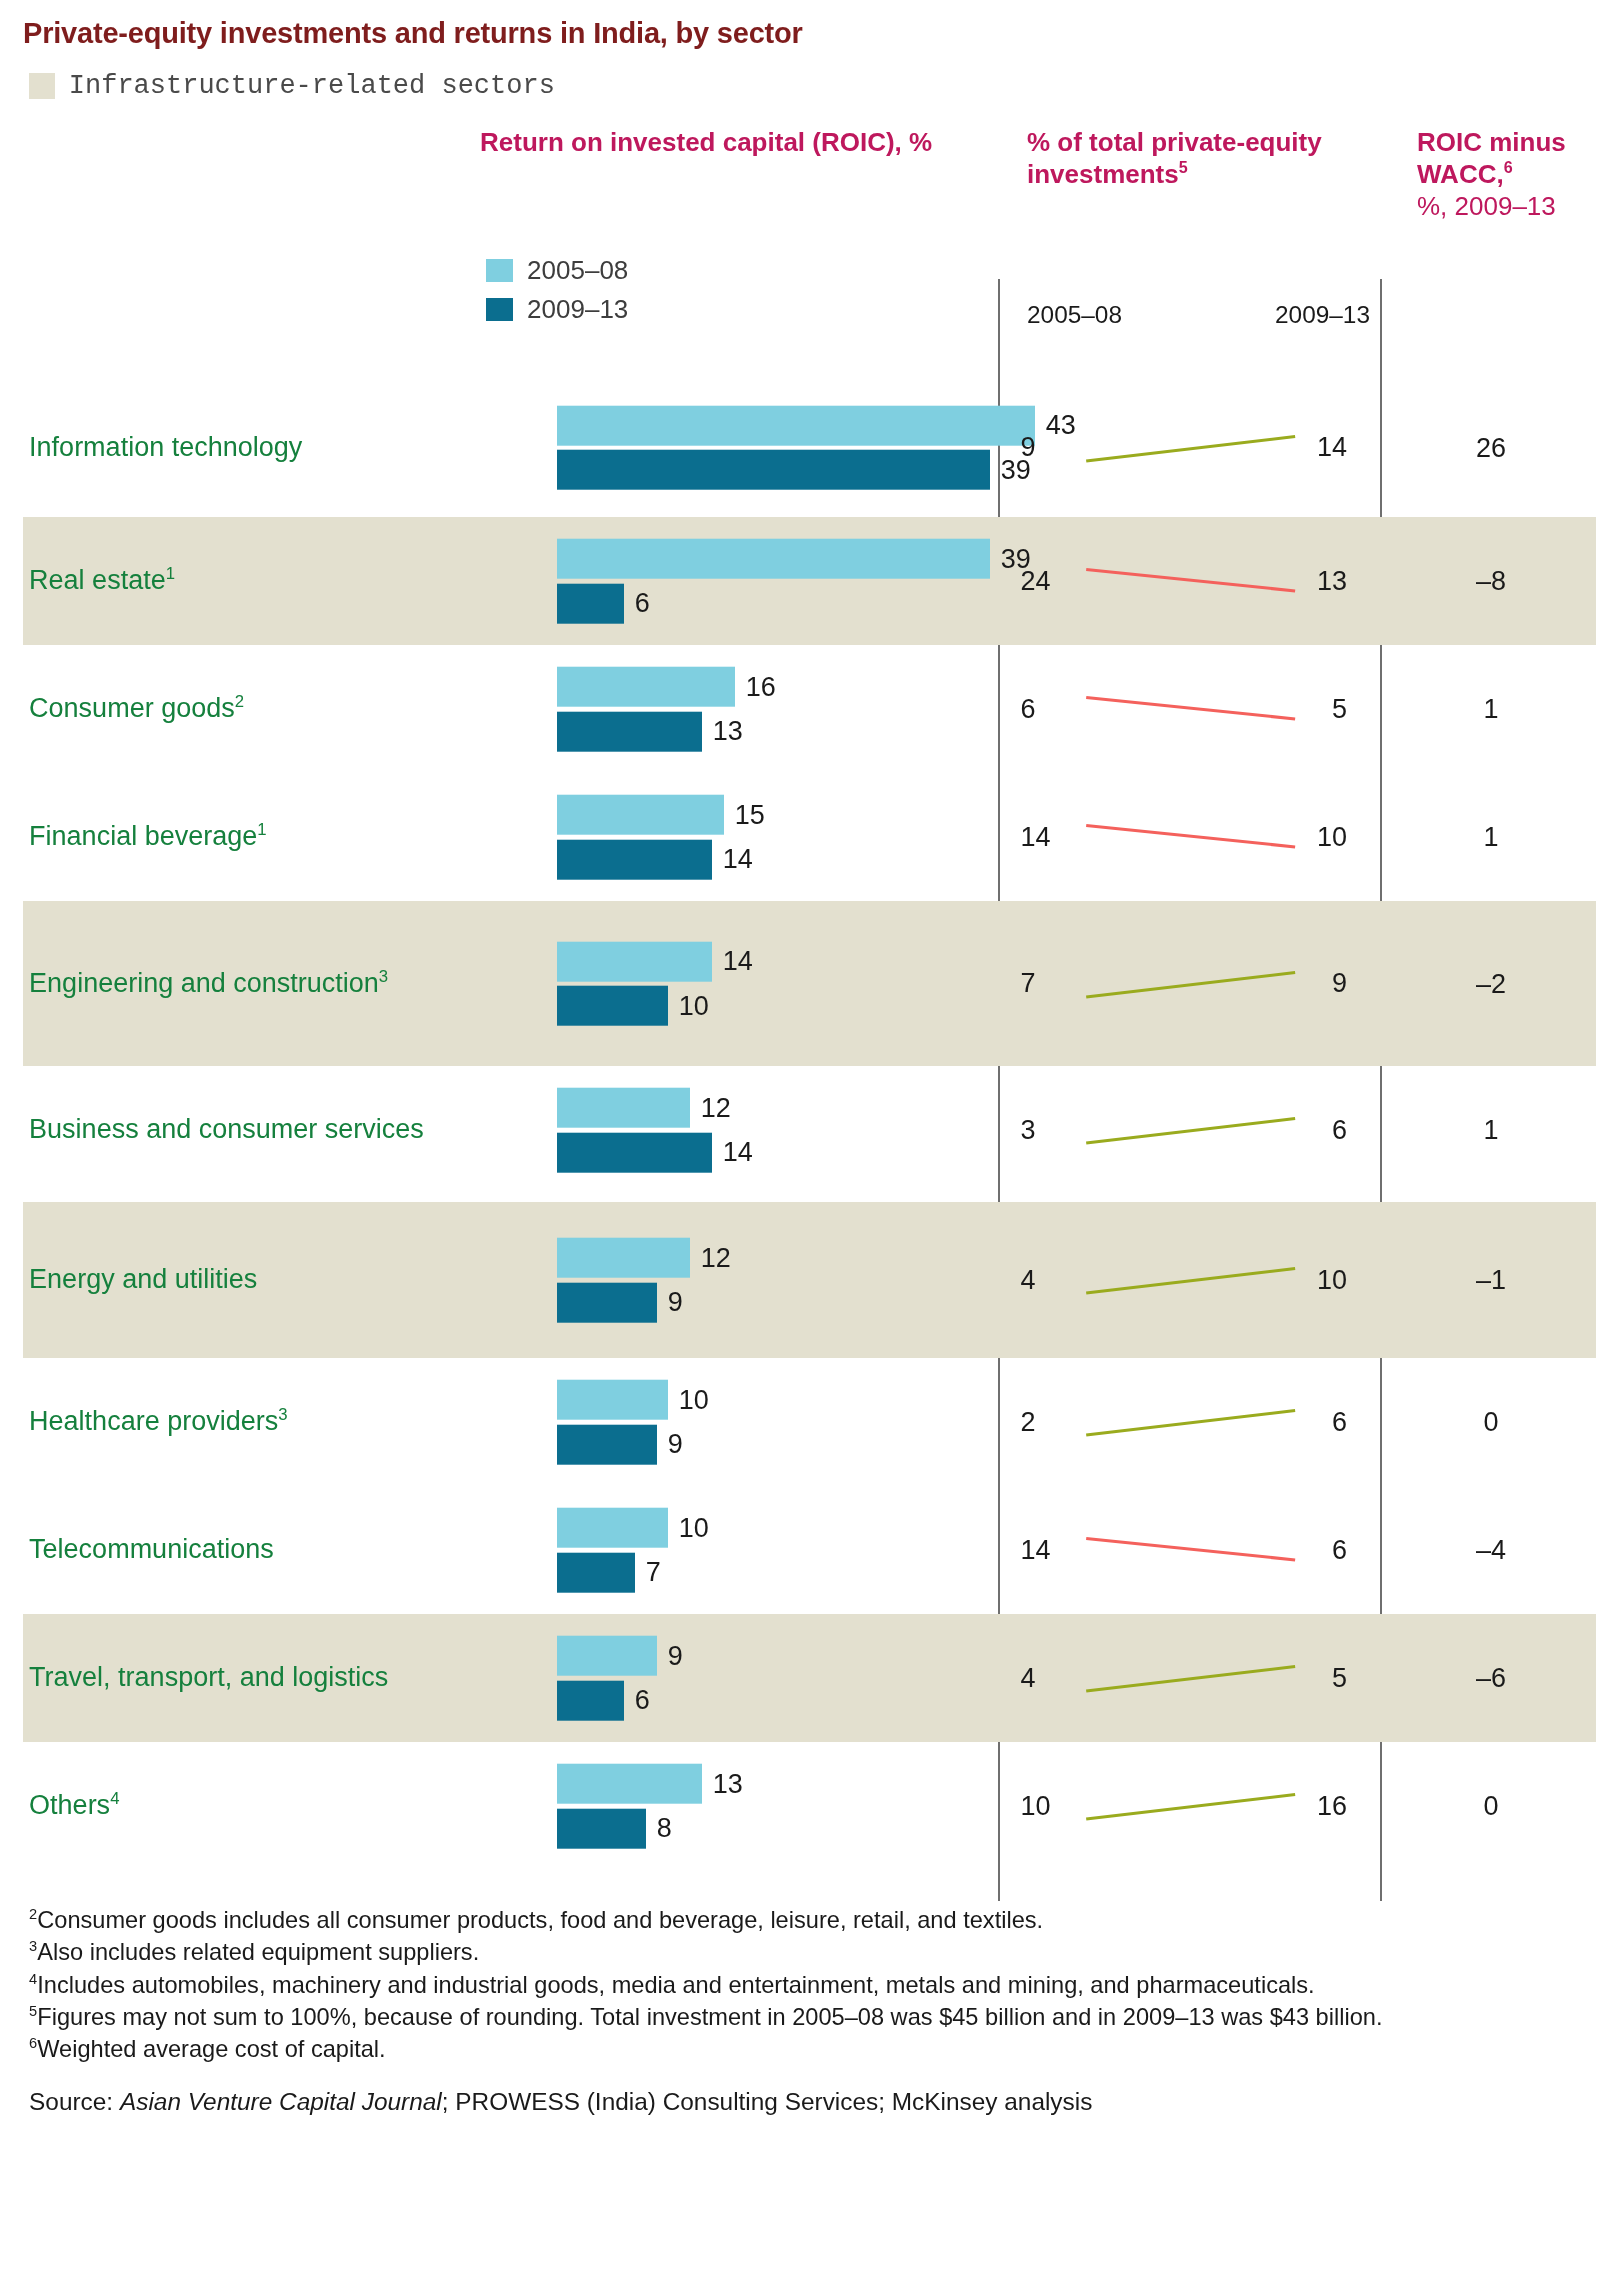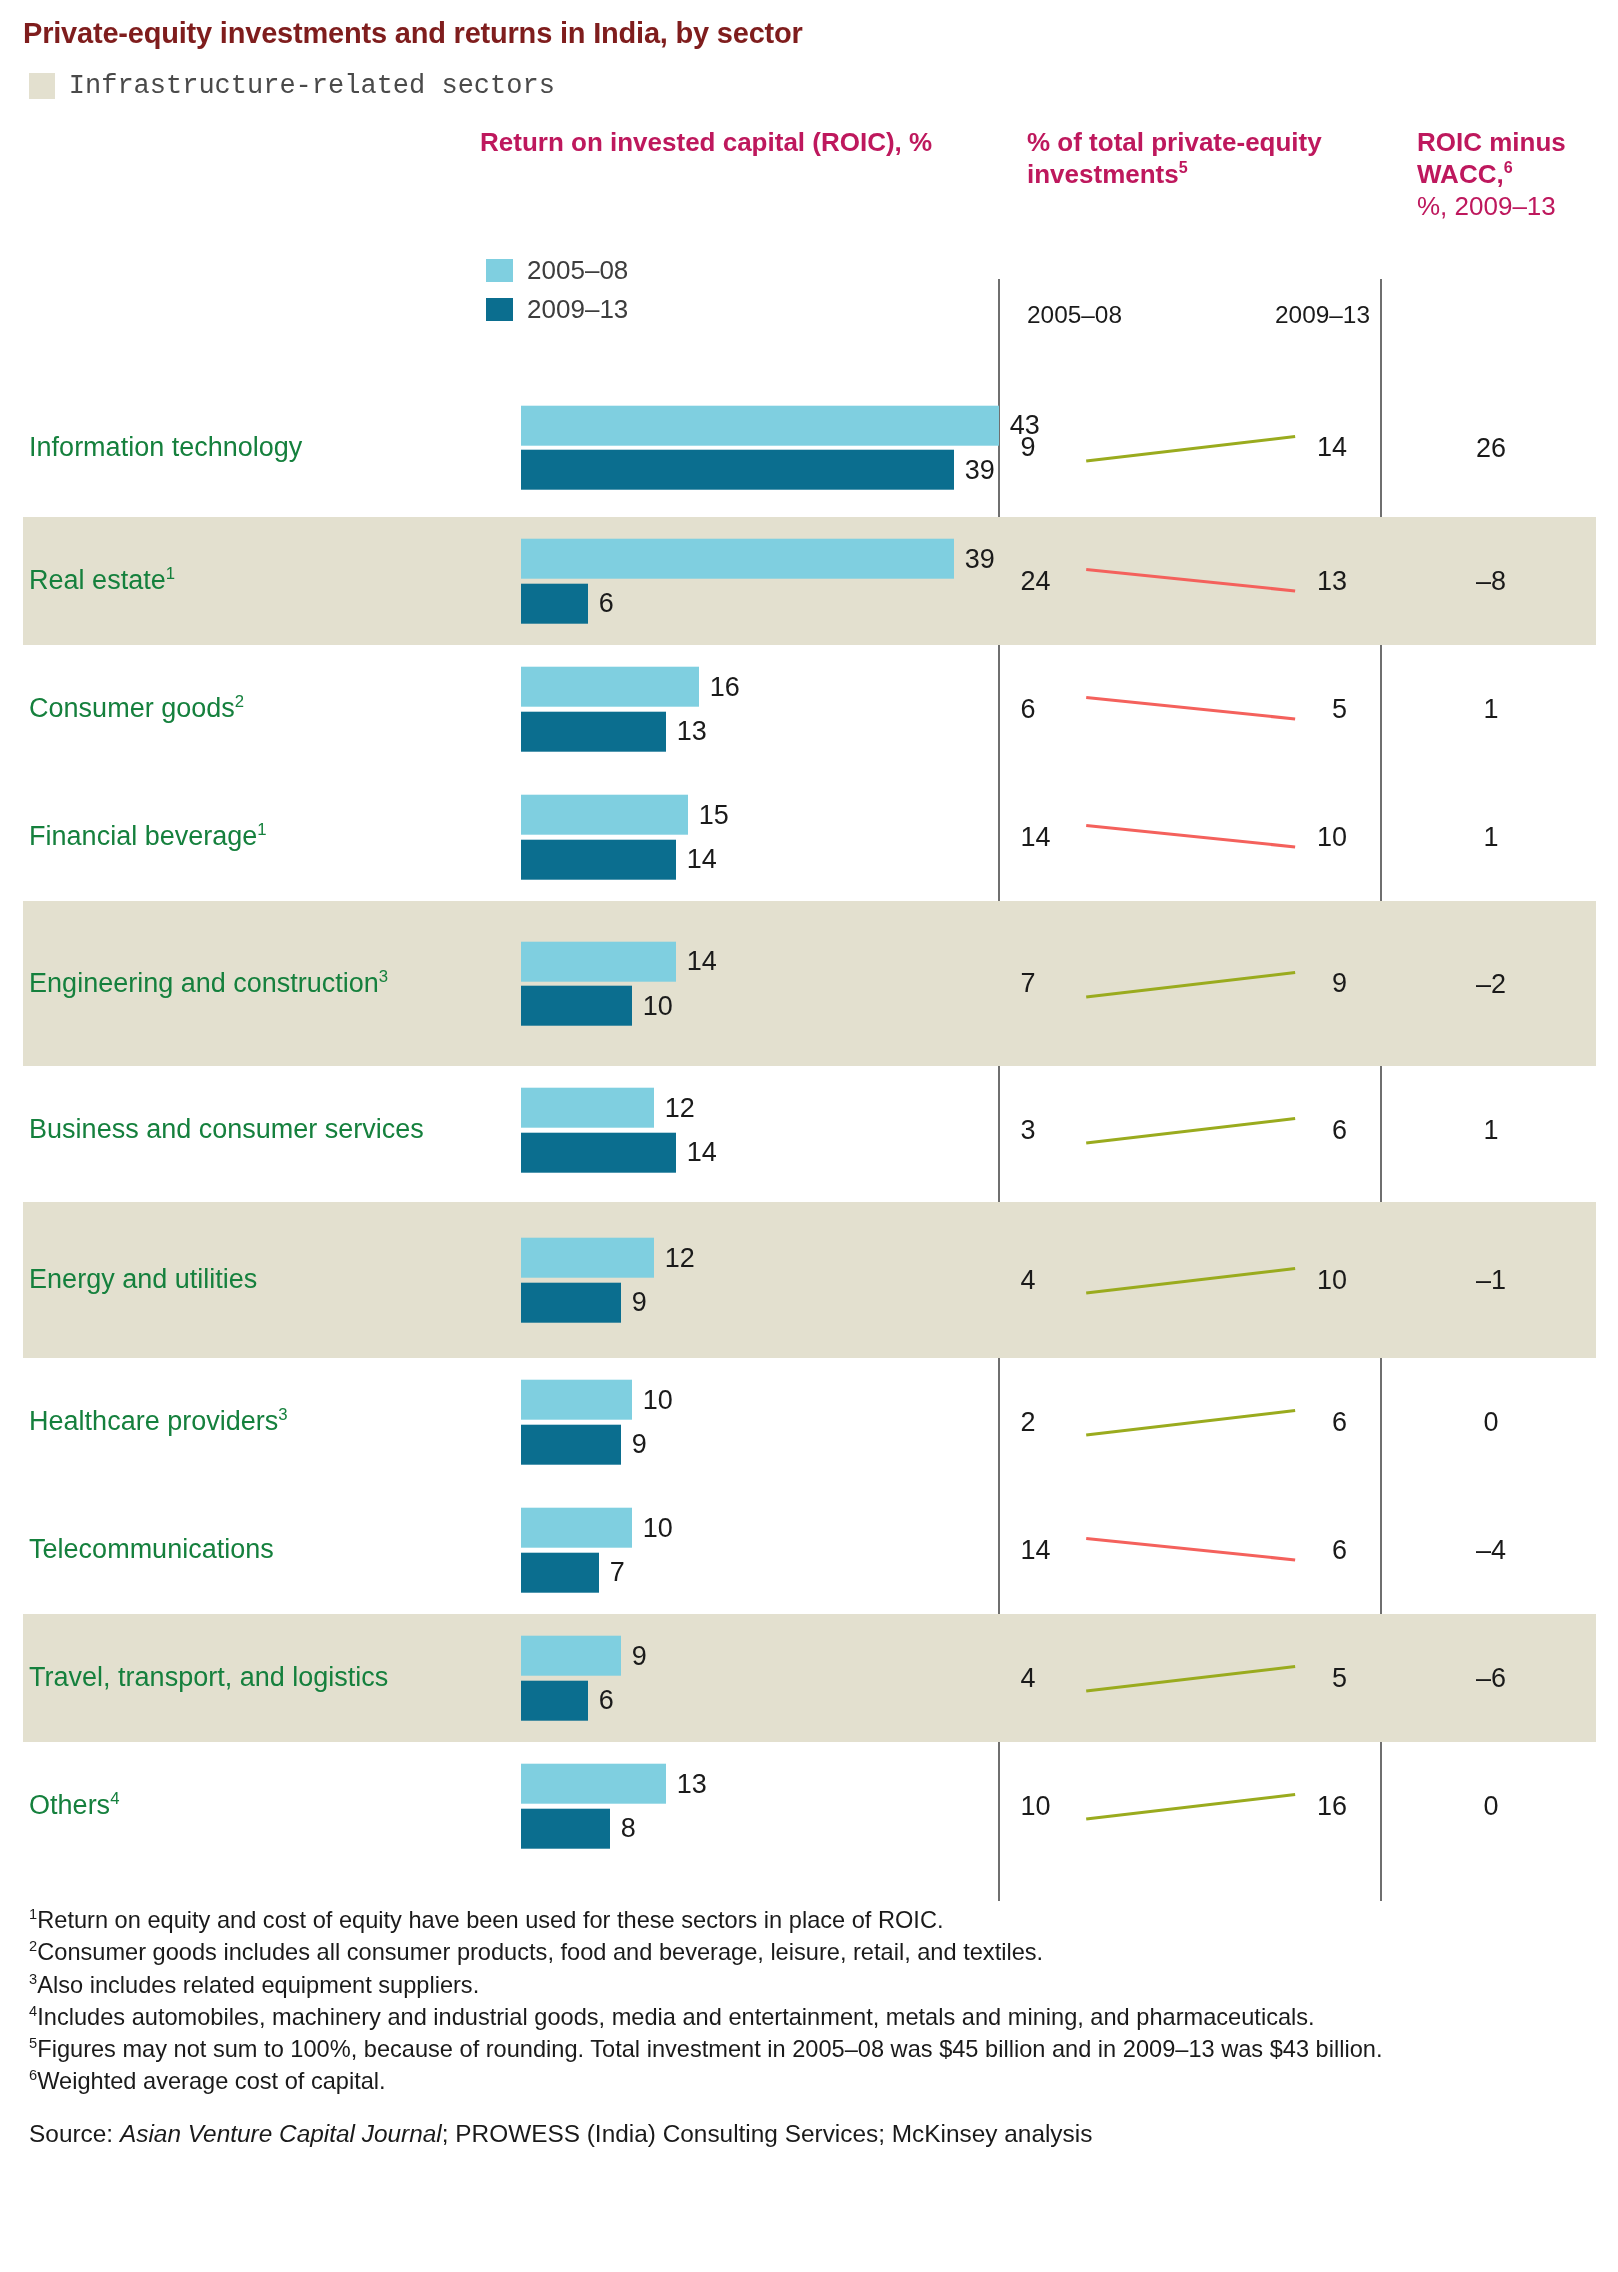--- a/index.html
+++ b/index.html
@@ -131,21 +131,21 @@
     transform: translateY(-50%);
     font-size: 27px;
     line-height: 1.18;
     color: #15803d;
     width: 442px;
   }
 
   
   .bars {
     position: absolute;
-    left: 454px;
+    left: 490px;
     top: 50%;
     transform: translateY(-50%);
     padding-left: 44px;
   }
   .bar-line {
     display: flex;
     align-items: center;
     height: 40px;
   }
   .bar-line + .bar-line { margin-top: 4.6px; }
@@ -505,21 +505,20 @@
               <span class="v-left">10</span>
               <span class="v-right">16</span>
             </div>
             <div class="rw">0</div>
           </div>
         </div>
       </div>
   </div>
 
   <div class="footnotes" id="footnotes">
-      <div><sup>1</sup><span>Return on equity and cost of equity have been used for these sectors in place of ROIC.</span></div>
       <div><sup>2</sup><span>Consumer goods includes all consumer products, food and beverage, leisure, retail, and textiles.</span></div>
       <div><sup>3</sup><span>Also includes related equipment suppliers.</span></div>
       <div><sup>4</sup><span>Includes automobiles, machinery and industrial goods, media and entertainment, metals and mining, and pharmaceuticals.</span></div>
       <div><sup>5</sup><span>Figures may not sum to 100%, because of rounding. Total investment in 2005–08 was $45 billion and in 2009–13 was $43 billion.</span></div>
       <div><sup>6</sup><span>Weighted average cost of capital.</span></div>
     </div>
 
   <div class="source">
     <span>Source: </span><i>Asian Venture Capital Journal</i><span>; PROWESS (India) Consulting Services; McKinsey analysis</span>
   </div>

